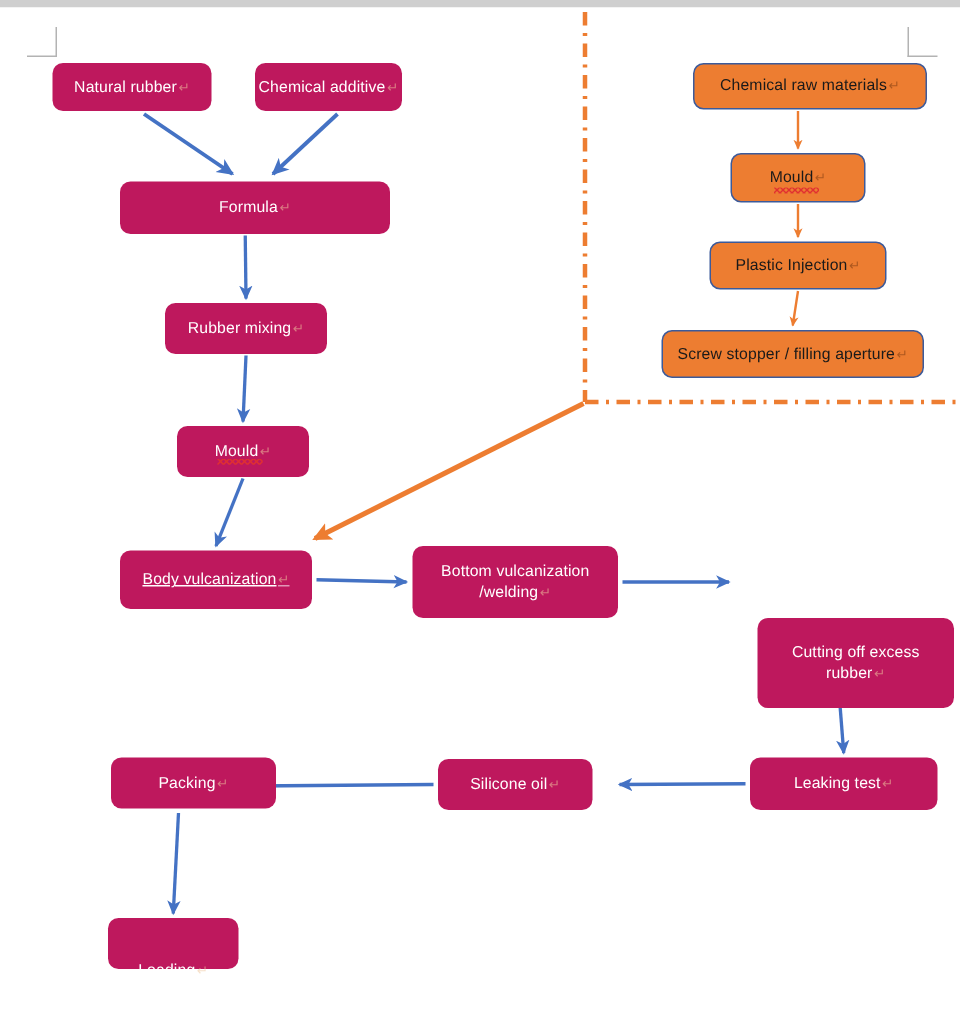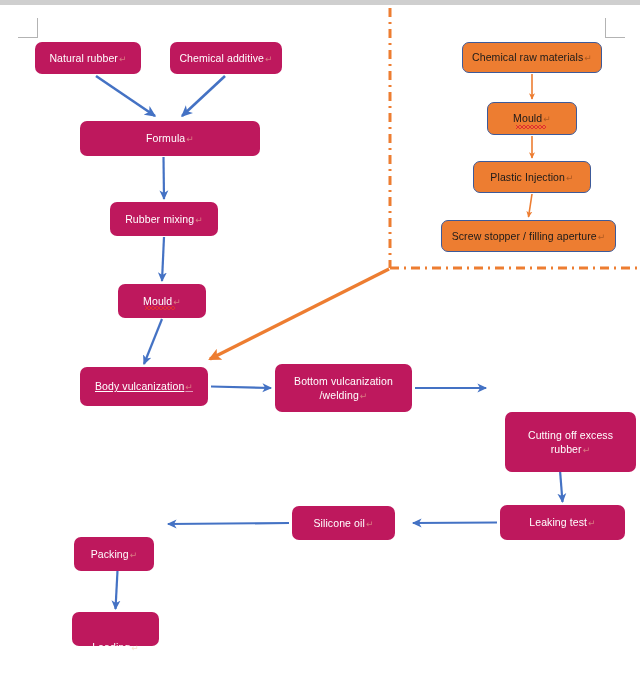--- a/index.html
+++ b/index.html
@@ -118,32 +118,32 @@
         <line x1="532" y1="136" x2="532" y2="158" stroke="#ed7d31" stroke-width="1.6" marker-end="url(#ah-orange)"></line>
         <line x1="532" y1="194" x2="528.5" y2="217" stroke="#ed7d31" stroke-width="1.6" marker-end="url(#ah-orange)"></line>
         <line x1="389" y1="269" x2="210" y2="359" stroke="#ed7d31" stroke-width="3.4" marker-end="url(#ah-orange-big)"></line>
         <line x1="390" y1="8" x2="390" y2="268" stroke="#ed7d31" stroke-width="3" stroke-dasharray="9 5 2 5" stroke-linecap="butt"></line>
         <line x1="390" y1="268" x2="640" y2="268" stroke="#ed7d31" stroke-width="3" stroke-dasharray="9 5 2 5" stroke-linecap="butt"></line>
       </g>
   </svg>
 
   <div id="nodes">
       <div class="node blue" style="left: 35px; top: 42px; width: 106px; height: 32px;"><span style="position: relative;"><span style="position: relative;">Natural rubber</span><span class="pilcrow">↵</span></span></div>
-      <div class="node blue" style="left: 170px; top: 42px; width: 112px; height: 32px;"><span style="position: relative;"><span style="position: relative;">Chemical additive</span><span class="pilcrow">↵</span></span></div>
+      <div class="node blue" style="left: 170px; top: 42px; width: 98px; height: 32px;"><span style="position: relative;"><span style="position: relative;">Chemical additive</span><span class="pilcrow">↵</span></span></div>
       <div class="node blue" style="left: 80px; top: 121px; width: 180px; height: 35px;"><span style="position: relative;"><span style="position: relative;">Formula</span><span class="pilcrow">↵</span></span></div>
       <div class="node blue" style="left: 110px; top: 202px; width: 108px; height: 34px;"><span style="position: relative;"><span style="position: relative;">Rubber mixing</span><span class="pilcrow">↵</span></span></div>
       <div class="node blue" style="left: 118px; top: 284px; width: 88px; height: 34px;"><span style="position: relative;"><span style="position: relative;">Mould</span><span class="pilcrow">↵</span></span><span class="squig" style="left: 27px; top: 22px; width: 30px;"></span></div>
       <div class="node blue" style="left: 80px; top: 367px; width: 128px; height: 39px;"><span style="position: relative; text-decoration: underline;"><span style="position: relative;">Body vulcanization</span><span class="pilcrow">↵</span></span></div>
       <div class="node blue" style="left: 275px; top: 364px; width: 137px; height: 48px;"><span style="position: relative;"><span style="position: relative;">Bottom vulcanization
 /welding</span><span class="pilcrow">↵</span></span></div>
       <div class="node blue" style="left: 505px; top: 364px; width: 131px; height: 60px; margin-top: 48px;"><span style="position: relative;"><span style="position: relative;">Cutting off excess
 rubber</span><span class="pilcrow">↵</span></span></div>
       <div class="node blue" style="left: 500px; top: 505px; width: 125px; height: 35px;"><span style="position: relative;"><span style="position: relative;">Leaking test</span><span class="pilcrow">↵</span></span></div>
       <div class="node blue" style="left: 292px; top: 506px; width: 103px; height: 34px;"><span style="position: relative;"><span style="position: relative;">Silicone oil</span><span class="pilcrow">↵</span></span></div>
-      <div class="node blue" style="left: 74px; top: 537px; width: 80px; height: 34px;"><span style="position: relative;"><span style="position: relative;">Packing</span><span class="pilcrow">↵</span></span></div>
+      <div class="node blue" style="left: 74px; top: 505px; width: 110px; height: 34px;"><span style="position: relative;"><span style="position: relative;">Packing</span><span class="pilcrow">↵</span></span></div>
       <div class="node blue" style="left: 72px; top: 612px; width: 87px; height: 34px;"><span style="position: relative; margin-top: 36px;"><span style="position: relative;">Loading</span><span class="pilcrow">↵</span></span></div>
-      <div class="node orange" style="left: 462px; top: 42px; width: 140px; height: 31px;"><span style="position: relative;"><span style="position: relative;">Chemical raw materials</span><span class="pilcrow">↵</span></span></div>
+      <div class="node orange" style="left: 462px; top: 42px; width: 156px; height: 31px;"><span style="position: relative;"><span style="position: relative;">Chemical raw materials</span><span class="pilcrow">↵</span></span></div>
       <div class="node orange" style="left: 487px; top: 102px; width: 90px; height: 33px;"><span style="position: relative;"><span style="position: relative;">Mould</span><span class="pilcrow">↵</span></span><span class="squig" style="left: 28px; top: 21.5px; width: 30px;"></span></div>
       <div class="node orange" style="left: 473px; top: 161px; width: 118px; height: 32px;"><span style="position: relative;"><span style="position: relative;">Plastic Injection</span><span class="pilcrow">↵</span></span></div>
       <div class="node orange" style="left: 441px; top: 220px; width: 175px; height: 32px;"><span style="position: relative;"><span style="position: relative;">Screw stopper / filling aperture</span><span class="pilcrow">↵</span></span></div>
     </div>
 
 </div>
 
 </body></html>

